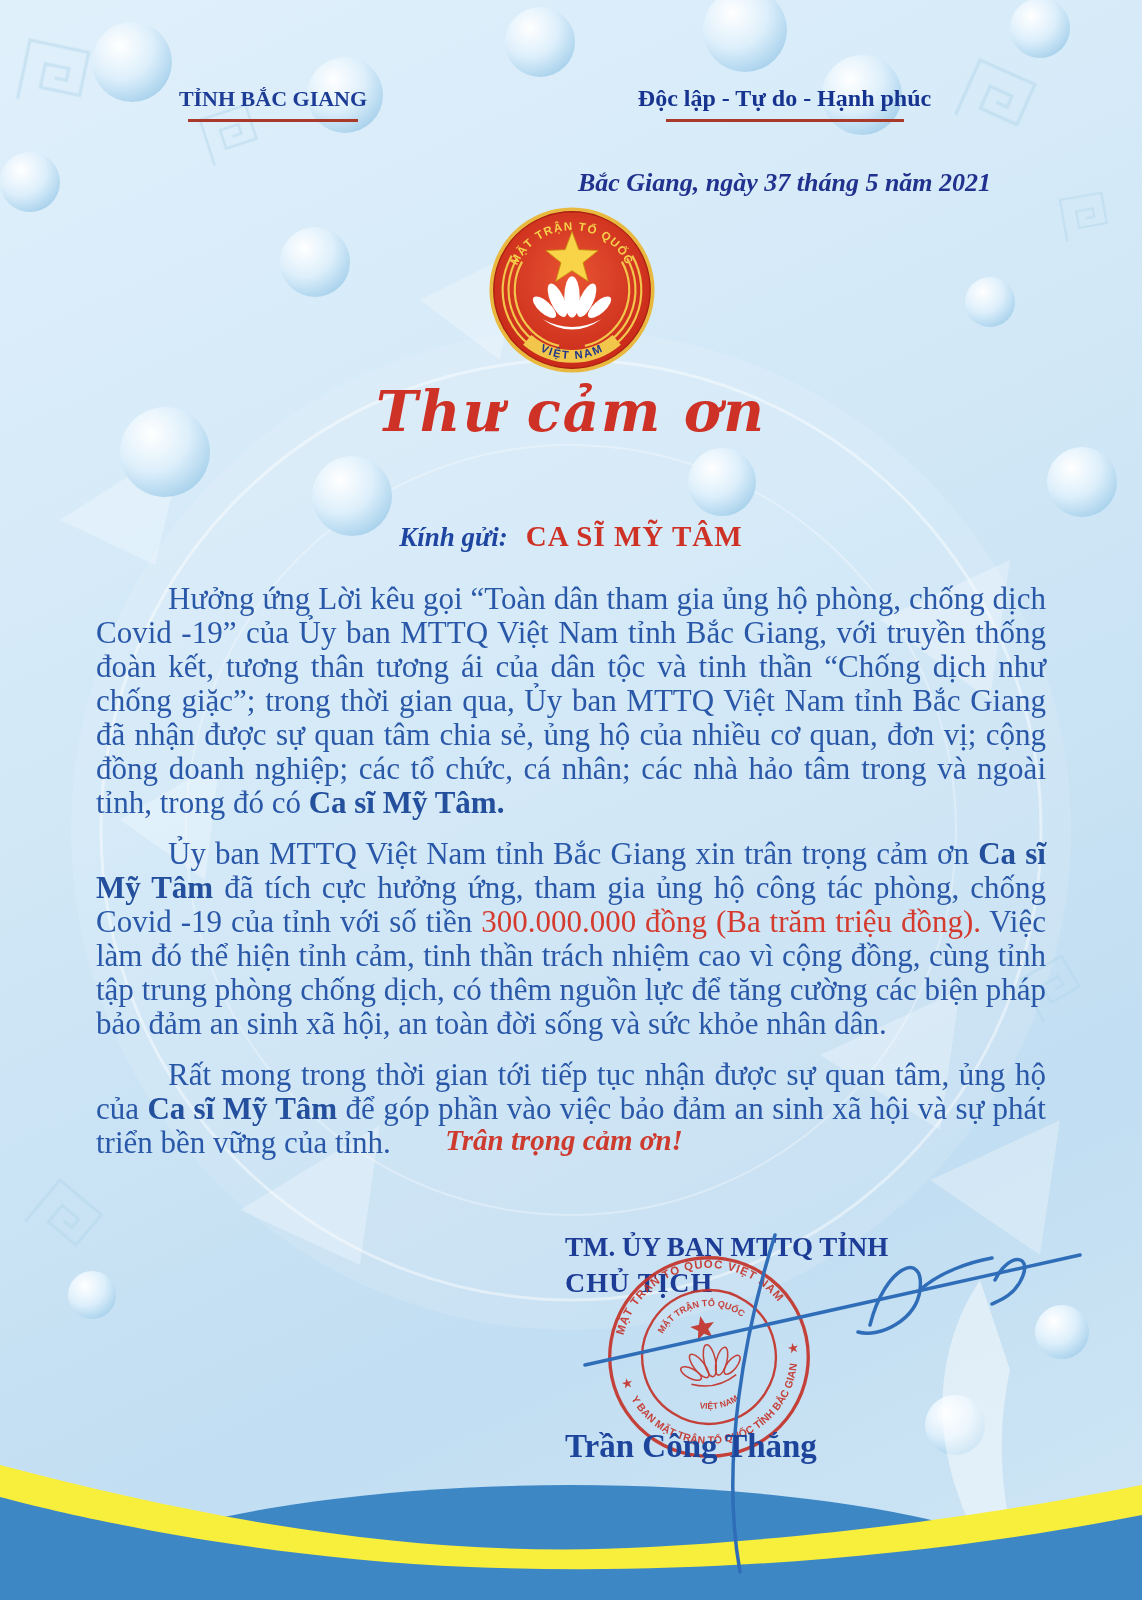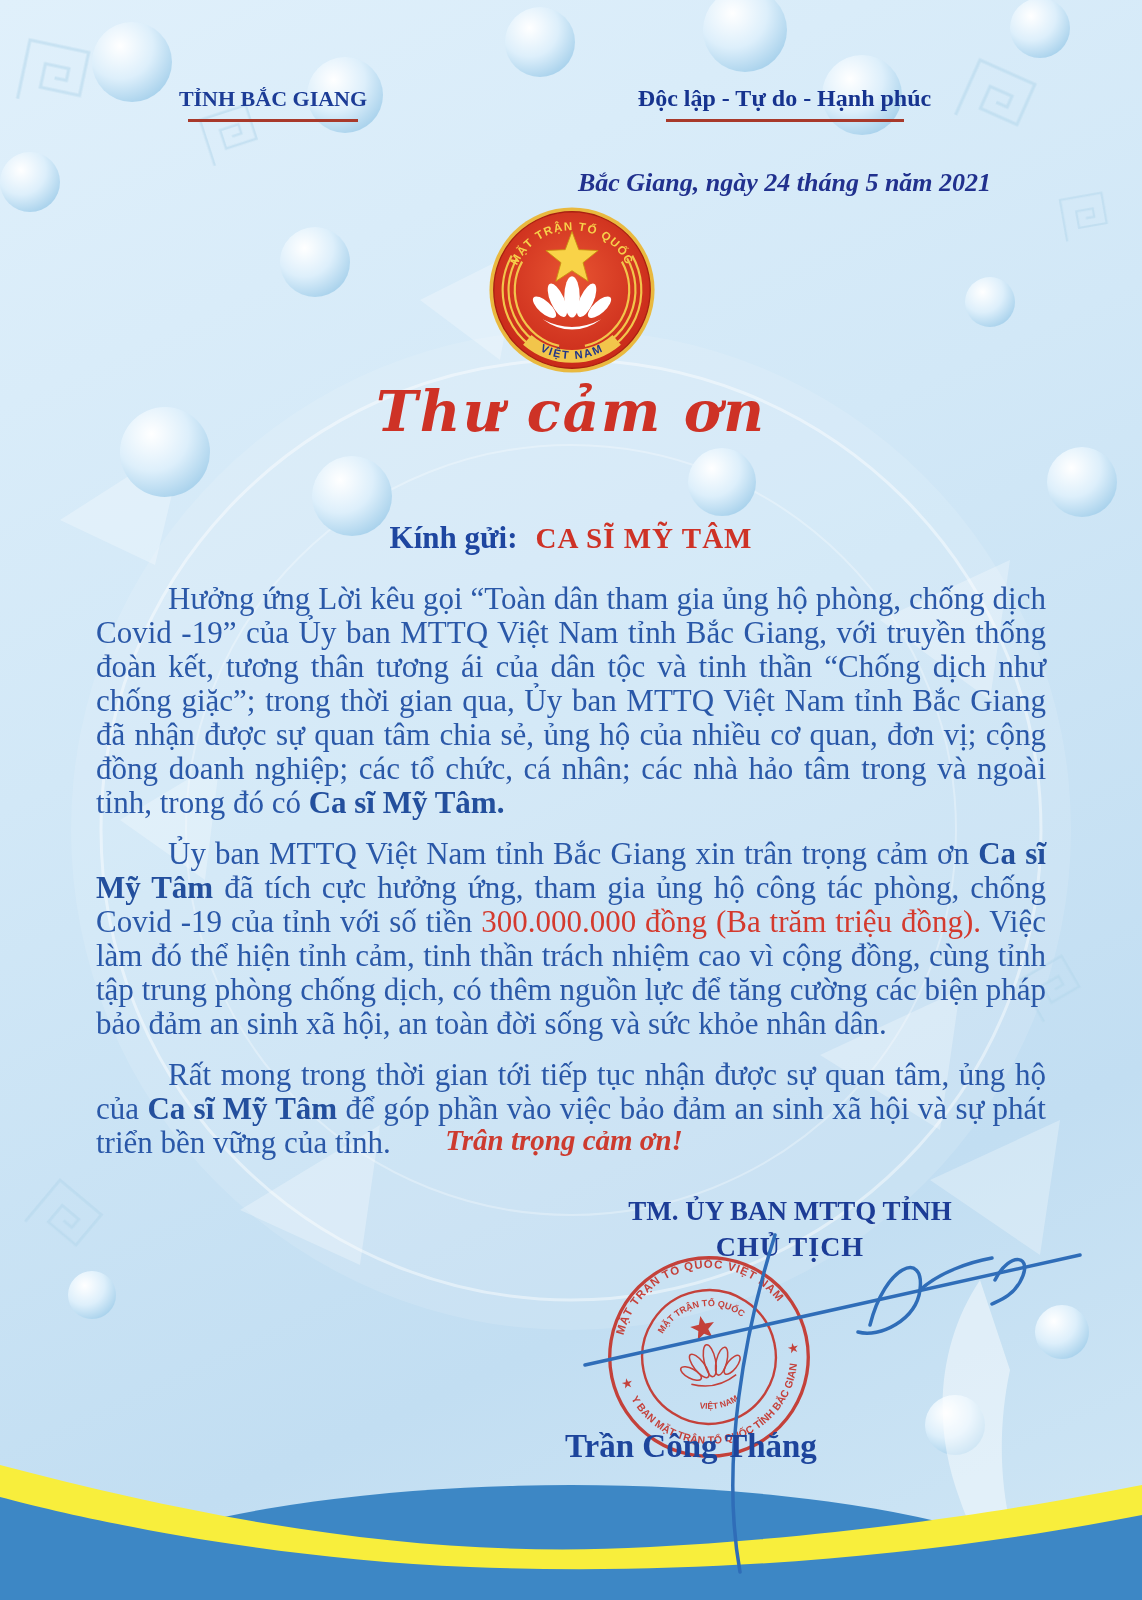--- a/index.html
+++ b/index.html
@@ -22,32 +22,32 @@
   .dateline{position:absolute;top:168px;left:512px;width:545px;text-align:center;
     color:#21318e;font-size:26px;font-weight:bold;font-style:italic;}
   
   .emblem{position:absolute;top:204px;left:486px;width:172px;height:172px;}
   
   .title{position:absolute;top:378px;left:0;width:1142px;text-align:center;
     font-family:"DejaVu Serif",serif;font-style:italic;font-weight:bold;
     font-size:56px;color:#ce3226;letter-spacing:2px;}
   
   .salut{position:absolute;top:520px;left:0;width:1142px;text-align:center;}
-  .salut .kg{color:#1e46a0;font-size:31px;font-weight:bold;}
+  .salut .kg{color:#1e46a0;font-size:27px;font-weight:bold;font-style:italic;}
   .salut .rcp{color:#ce3226;font-size:29px;font-weight:bold;letter-spacing:1px;margin-left:14px;}
   
   .letter-body{position:absolute;top:582px;left:96px;width:950px;color:#2a58a8;
     font-size:31px;line-height:34px;text-align:justify;}
   .letter-body p{margin:0 0 17px 0;text-indent:72px;}
   .letter-body b{color:#234f9d;}
   .amount{color:#d43a2e;}
   .closing{position:absolute;top:1124px;left:64px;width:1000px;text-align:center;
     color:#cd3b2f;font-size:29px;font-weight:bold;font-style:italic;}
   
-  .sigblock{position:absolute;top:1196px;left:565px;width:450px;text-align:center;
+  .sigblock{position:absolute;top:1232px;left:565px;width:450px;text-align:left;
     color:#1c3c96;font-weight:bold;z-index:2;}
   .sigblock .s1{font-size:27px;}
   .sigblock .s2{font-size:28px;letter-spacing:1px;margin-top:4px;}
   .stamp{position:absolute;top:1252px;left:604px;width:210px;height:210px;
     transform:rotate(-12deg);opacity:.92;z-index:3;}
   .scrawl{position:absolute;top:1220px;left:540px;width:560px;height:360px;z-index:4;}
   .signer{position:absolute;top:1428px;left:565px;width:450px;text-align:left;
     color:#1d459c;font-size:33px;font-weight:bold;z-index:5;}
   .waves{position:absolute;left:0;bottom:0;width:1142px;height:175px;z-index:1;}
 </style>
@@ -107,21 +107,21 @@
   </svg>
 
   <div class="hdr-left">
     <div class="l2">TỈNH BẮC GIANG</div>
     <div class="rule left"></div>
   </div>
   <div class="hdr-right">
     <div class="l2">Độc lập - Tự do - Hạnh phúc</div>
     <div class="rule right"></div>
   </div>
-  <div class="dateline">Bắc Giang, ngày 24 tháng 5 năm 2021</div>
+  <div class="dateline">Bắc Giang, ngày 37 tháng 5 năm 2021</div>
 
   <svg class="emblem" viewBox="-100 -100 200 200" aria-hidden="true">
     <defs>
       <radialGradient id="redg" cx="50%" cy="42%" r="70%">
         <stop offset="0" stop-color="#e85432"></stop>
         <stop offset="1" stop-color="#c22014"></stop>
       </radialGradient>
       <path id="embTop" d="M -64 -28 A 70 70 0 0 1 64 -28" fill="none"></path>
       <path id="embBot" d="M -50 62 A 78 78 0 0 0 50 62" fill="none"></path>
     </defs>

